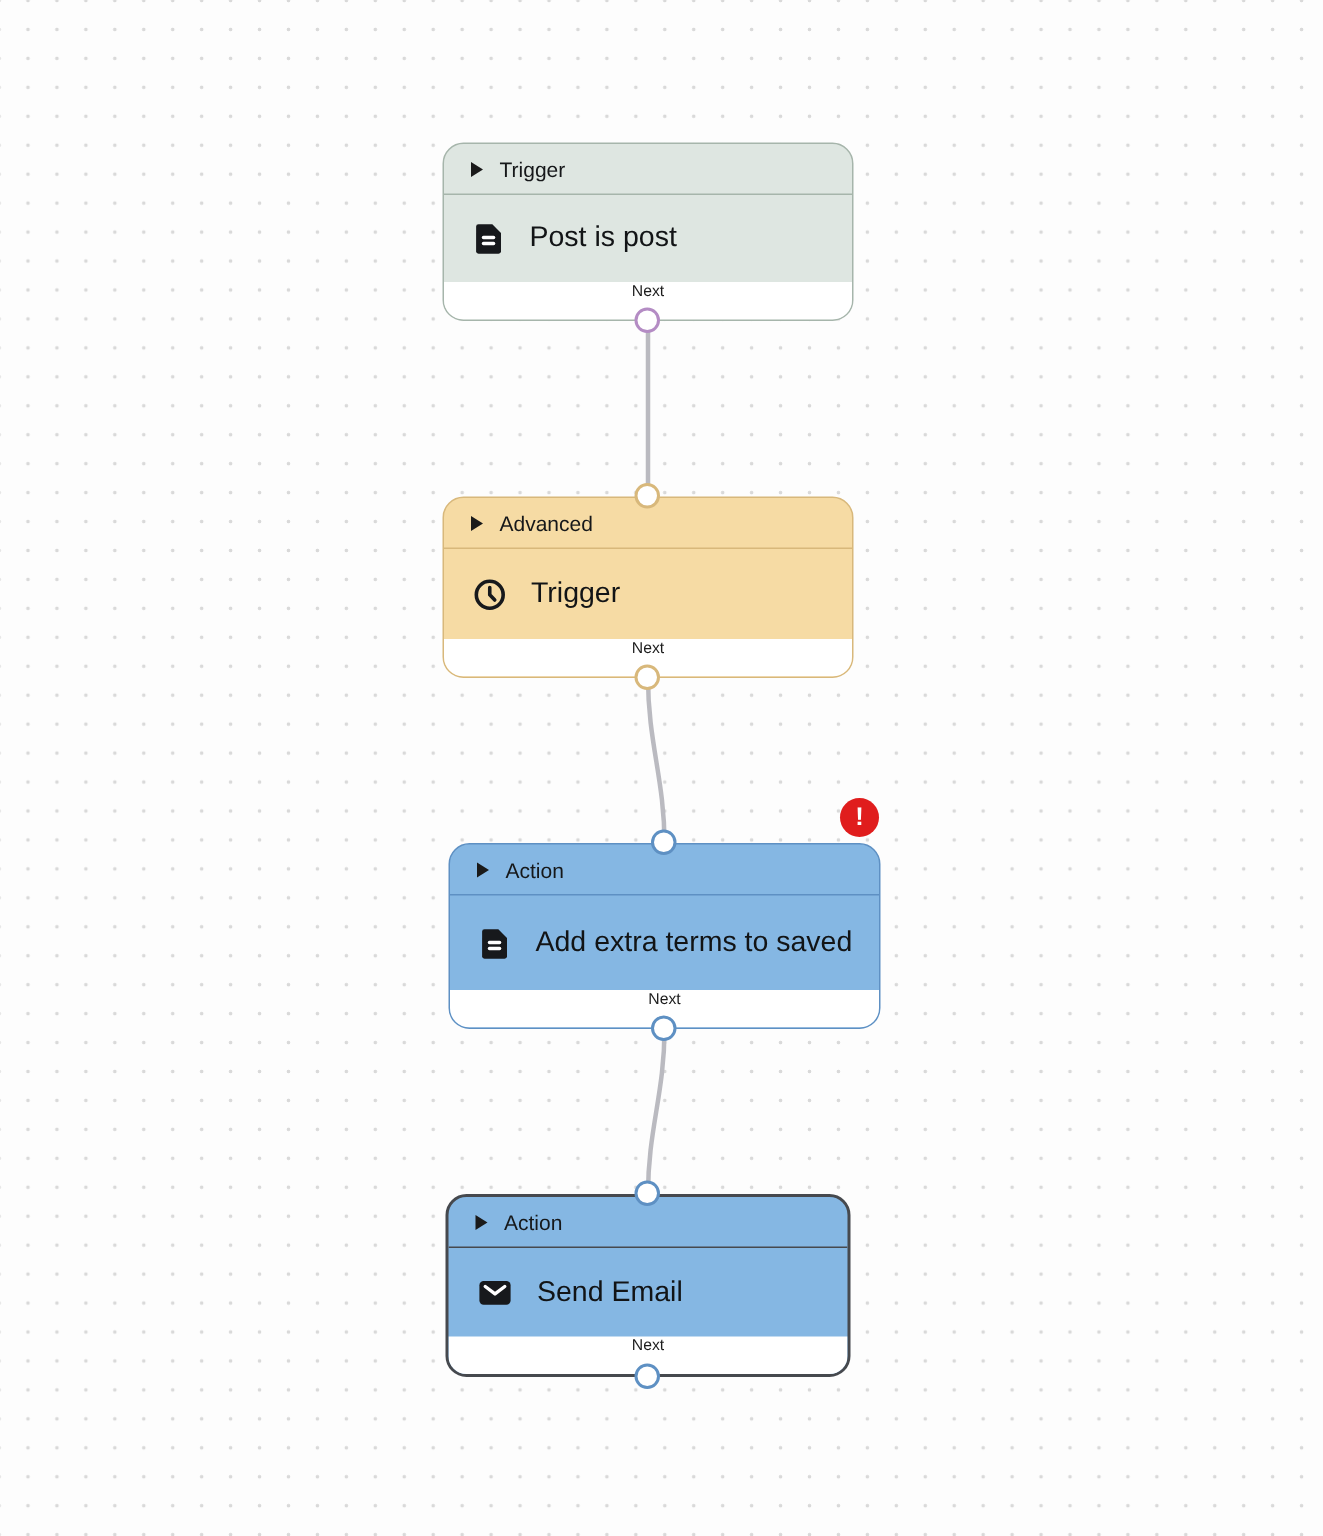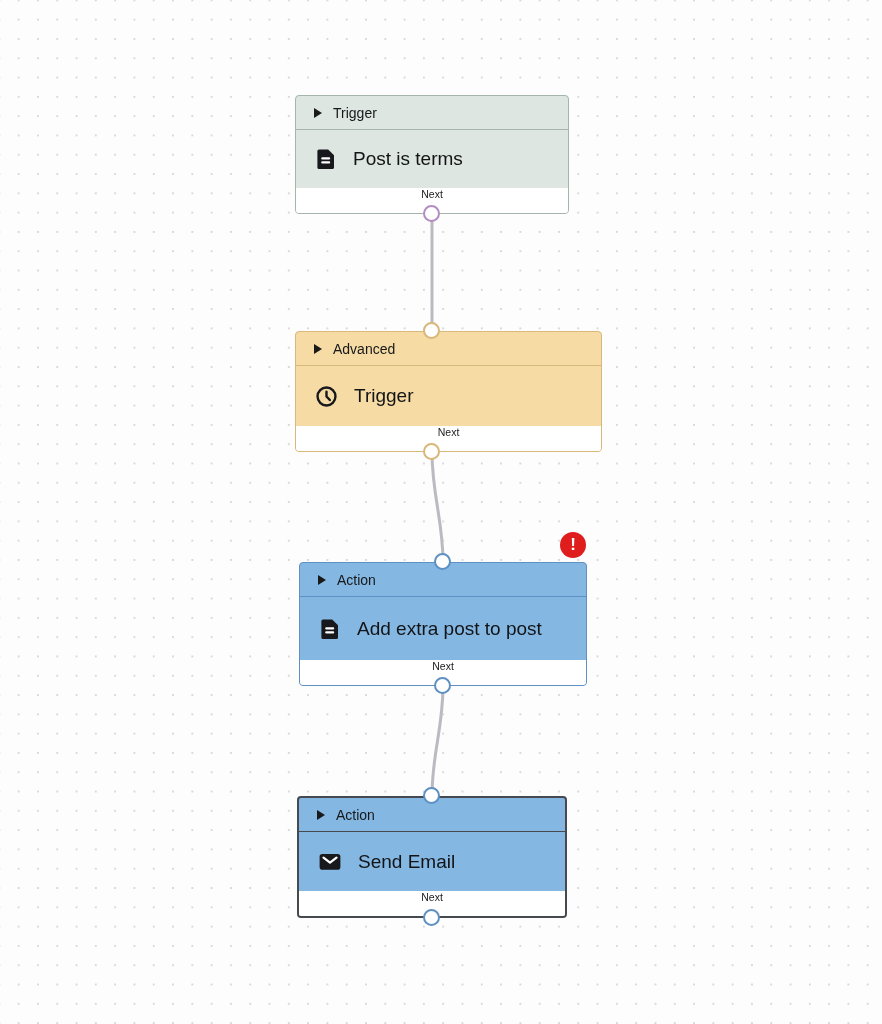--- a/index.html
+++ b/index.html
@@ -16,27 +16,27 @@
     background-size:19.3px 19.3px;
     background-position:9px 10px;
   }
   svg.wires{position:absolute;left:0;top:0;z-index:1;}
   svg.wires path{fill:none;stroke-width:3;}
 
   .node{
     position:absolute;z-index:2;
     box-sizing:border-box;
     border:1.5px solid;
-    border-radius:4px;
+    border-radius:14px;
     overflow:hidden;
     display:flex;flex-direction:column;
     cursor:pointer;
   }
   .n0{left:295px;top:95px;width:274px;height:119px;}
-  .n1{left:295px;top:331px;width:307px;height:121px;}
+  .n1{left:295px;top:331px;width:274px;height:121px;}
   .n2{left:299px;top:562px;width:288px;height:124px;}
   .n3{left:297px;top:796px;width:270px;height:122px;border-width:2px;}
 
   .node-header{
     height:33px;flex:0 0 33px;
     display:flex;align-items:center;gap:11px;
     padding:0 18px;
     border-bottom:1px solid;
     font-size:14px;color:#16181a;
   }
@@ -106,21 +106,21 @@
       <span>Trigger</span>
     </div>
     <div class="node-body">
       <span class="icon">
         <svg width="24" height="24" viewBox="0 0 24 24">
           <path d="M5 2.5h9.2L20 8.3v12.2a1.6 1.6 0 0 1-1.6 1.6H5a1.6 1.6 0 0 1-1.6-1.6V4.1A1.6 1.6 0 0 1 5 2.5z" fill="#17191c"></path>
           <rect x="7.2" y="10.2" width="9" height="2.3" rx="1.1" fill="#ffffff"></rect>
           <rect x="7.2" y="14.2" width="9" height="2.3" rx="1.1" fill="#ffffff"></rect>
         </svg>
       </span>
-      <span class="node-title">Post is terms</span>
+      <span class="node-title">Post is post</span>
     </div>
     <div class="node-footer">
       <span>Next</span>
     </div>
   </div>
   <div class="port p-out-0" style="border-color: rgb(180, 140, 196);"></div>
 
   <div class="node n1" style="background-color: rgb(246, 219, 164); border-color: rgb(216, 184, 123);">
     <div class="node-header" style="border-bottom-color: rgb(216, 184, 123);">
       <span class="tri"></span>
@@ -148,21 +148,21 @@
       <span>Action</span>
     </div>
     <div class="node-body">
       <span class="icon">
         <svg width="24" height="24" viewBox="0 0 24 24">
           <path d="M5 2.5h9.2L20 8.3v12.2a1.6 1.6 0 0 1-1.6 1.6H5a1.6 1.6 0 0 1-1.6-1.6V4.1A1.6 1.6 0 0 1 5 2.5z" fill="#17191c"></path>
           <rect x="7.2" y="10.2" width="9" height="2.3" rx="1.1" fill="#ffffff"></rect>
           <rect x="7.2" y="14.2" width="9" height="2.3" rx="1.1" fill="#ffffff"></rect>
         </svg>
       </span>
-      <span class="node-title">Add extra post to post</span>
+      <span class="node-title">Add extra terms to saved</span>
     </div>
     <div class="node-footer">
       <span>Next</span>
     </div>
   </div>
   <div class="port p-in-2" style="border-color: rgb(94, 144, 195);"></div>
   <div class="port p-out-2" style="border-color: rgb(94, 144, 195);"></div>
   <div class="error-badge" style="background-color: rgb(224, 29, 29);">
     <span>!</span>
   </div>

